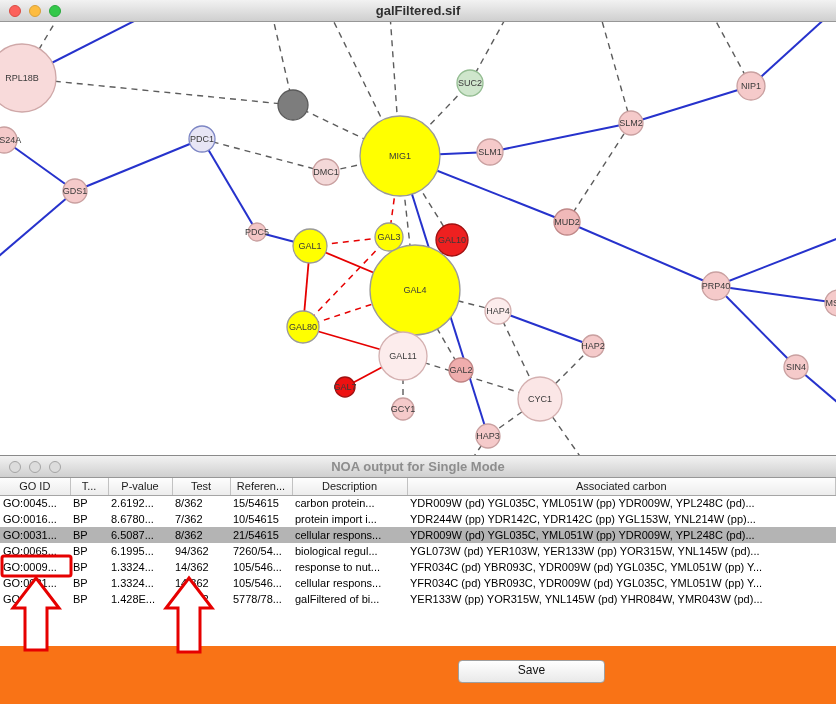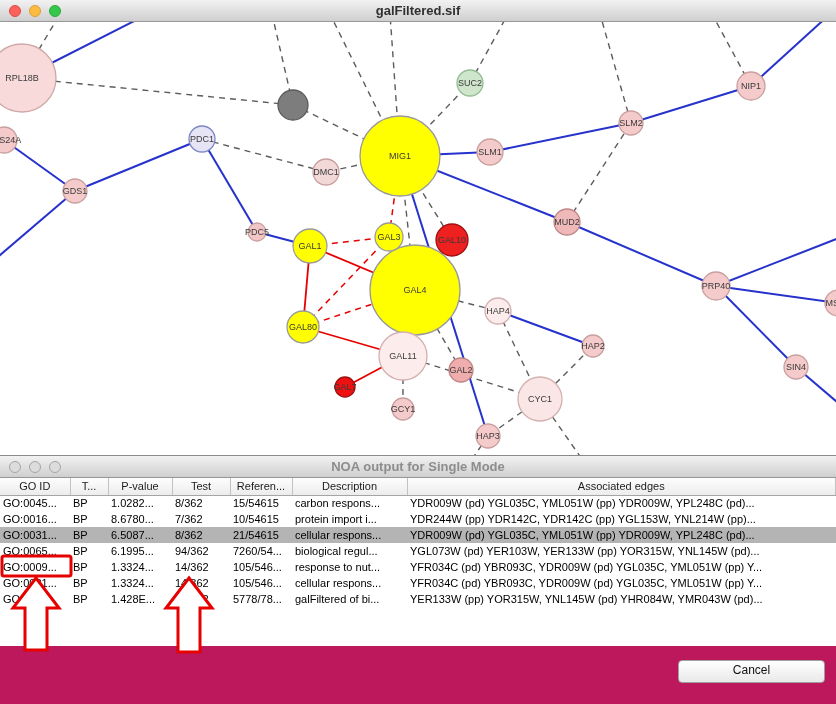--- a/index.html
+++ b/index.html
@@ -25,21 +25,21 @@
   .light.gray{background:#dcdcdc;border:1px solid #a5a5a5;}
   svg.canvas{display:block;background:#ffffff;}
   .edge-blue{stroke:#2632cc;stroke-width:2;fill:none;}
   .edge-dash{stroke:#5c5c5c;stroke-width:1.4;stroke-dasharray:6 5;fill:none;}
   .edge-red{stroke:#e60000;stroke-width:1.8;fill:none;}
   .edge-reddash{stroke:#e60000;stroke-width:1.5;stroke-dasharray:6 5;fill:none;}
   .node-label{font-size:9px;fill:#3a3a3a;text-anchor:middle;font-family:"Liberation Sans",sans-serif;}
   
   .window-bottom{
     position:absolute;left:0;top:455px;width:836px;height:249px;
-    background:#be185d;border-top:1px solid #8a8a8a;box-sizing:border-box;
+    background:#f97316;border-top:1px solid #8a8a8a;box-sizing:border-box;
   }
   .table-wrap{height:168px;background:#fff;overflow:hidden;}
   table.noa{border-collapse:collapse;table-layout:fixed;width:836px;font-size:11px;}
   table.noa th{
     height:17px;font-weight:normal;color:#1c1c1c;text-align:center;
     background:linear-gradient(#fdfdfd,#ececec);
     border-right:1px solid #c2c2c2;border-bottom:1px solid #a5a5a5;
     padding:0 3px;white-space:nowrap;overflow:hidden;box-sizing:border-box;
   }
   table.noa td{
@@ -267,31 +267,31 @@
           <col>
       </colgroup>
       <thead>
         <tr>
             <th>GO ID</th>
             <th>T...</th>
             <th>P-value</th>
             <th>Test</th>
             <th>Referen...</th>
             <th>Description</th>
-            <th>Associated edges</th>
+            <th>Associated carbon</th>
           </tr>
       </thead>
       <tbody>
           <tr>
             <td>GO:0045...</td>
             <td>BP</td>
-            <td>1.0282...</td>
+            <td>2.6192...</td>
             <td>8/362</td>
             <td>15/54615</td>
-            <td>carbon respons...</td>
+            <td>carbon protein...</td>
             <td>YDR009W (pd) YGL035C, YML051W (pp) YDR009W, YPL248C (pd)...</td>
           </tr>
           <tr>
             <td>GO:0016...</td>
             <td>BP</td>
             <td>8.6780...</td>
             <td>7/362</td>
             <td>10/54615</td>
             <td>protein import i...</td>
             <td>YDR244W (pp) YDR142C, YDR142C (pp) YGL153W, YNL214W (pp)...</td>
@@ -339,21 +339,21 @@
             <td>80/362</td>
             <td>5778/78...</td>
             <td>galFiltered of bi...</td>
             <td>YER133W (pp) YOR315W, YNL145W (pd) YHR084W, YMR043W (pd)...</td>
           </tr>
         </tbody>
     </table>
   </div>
 
   <div class="buttonbar">
-    <div class="mac-btn cancel">Cancel</div>
+    <div class="mac-btn save">Save</div>
   </div>
 </div>
 
 <svg class="annot" viewBox="0 0 836 704">
   <rect x="2" y="556" width="69" height="20" rx="2" fill="none" stroke="#e60000" stroke-width="3"></rect>
   <polygon points="36,578 59,608 47,608 47,650 25,650 25,608 13,608" fill="#ffffff" stroke="#e60000" stroke-width="3"></polygon>
   <polygon points="189,578 212,608 200,608 200,652 178,652 178,608 166,608" fill="#ffffff" stroke="#e60000" stroke-width="3"></polygon>
 </svg>
 
 </body></html>

